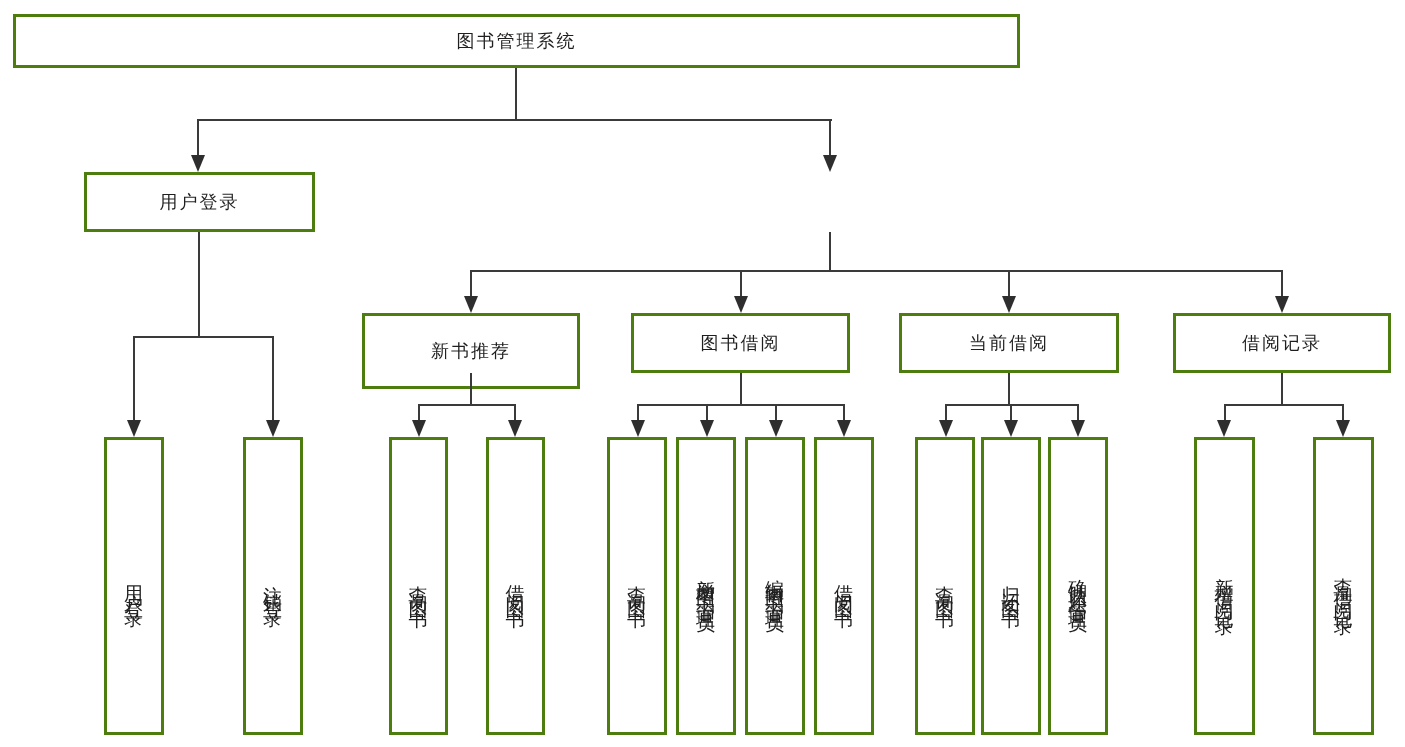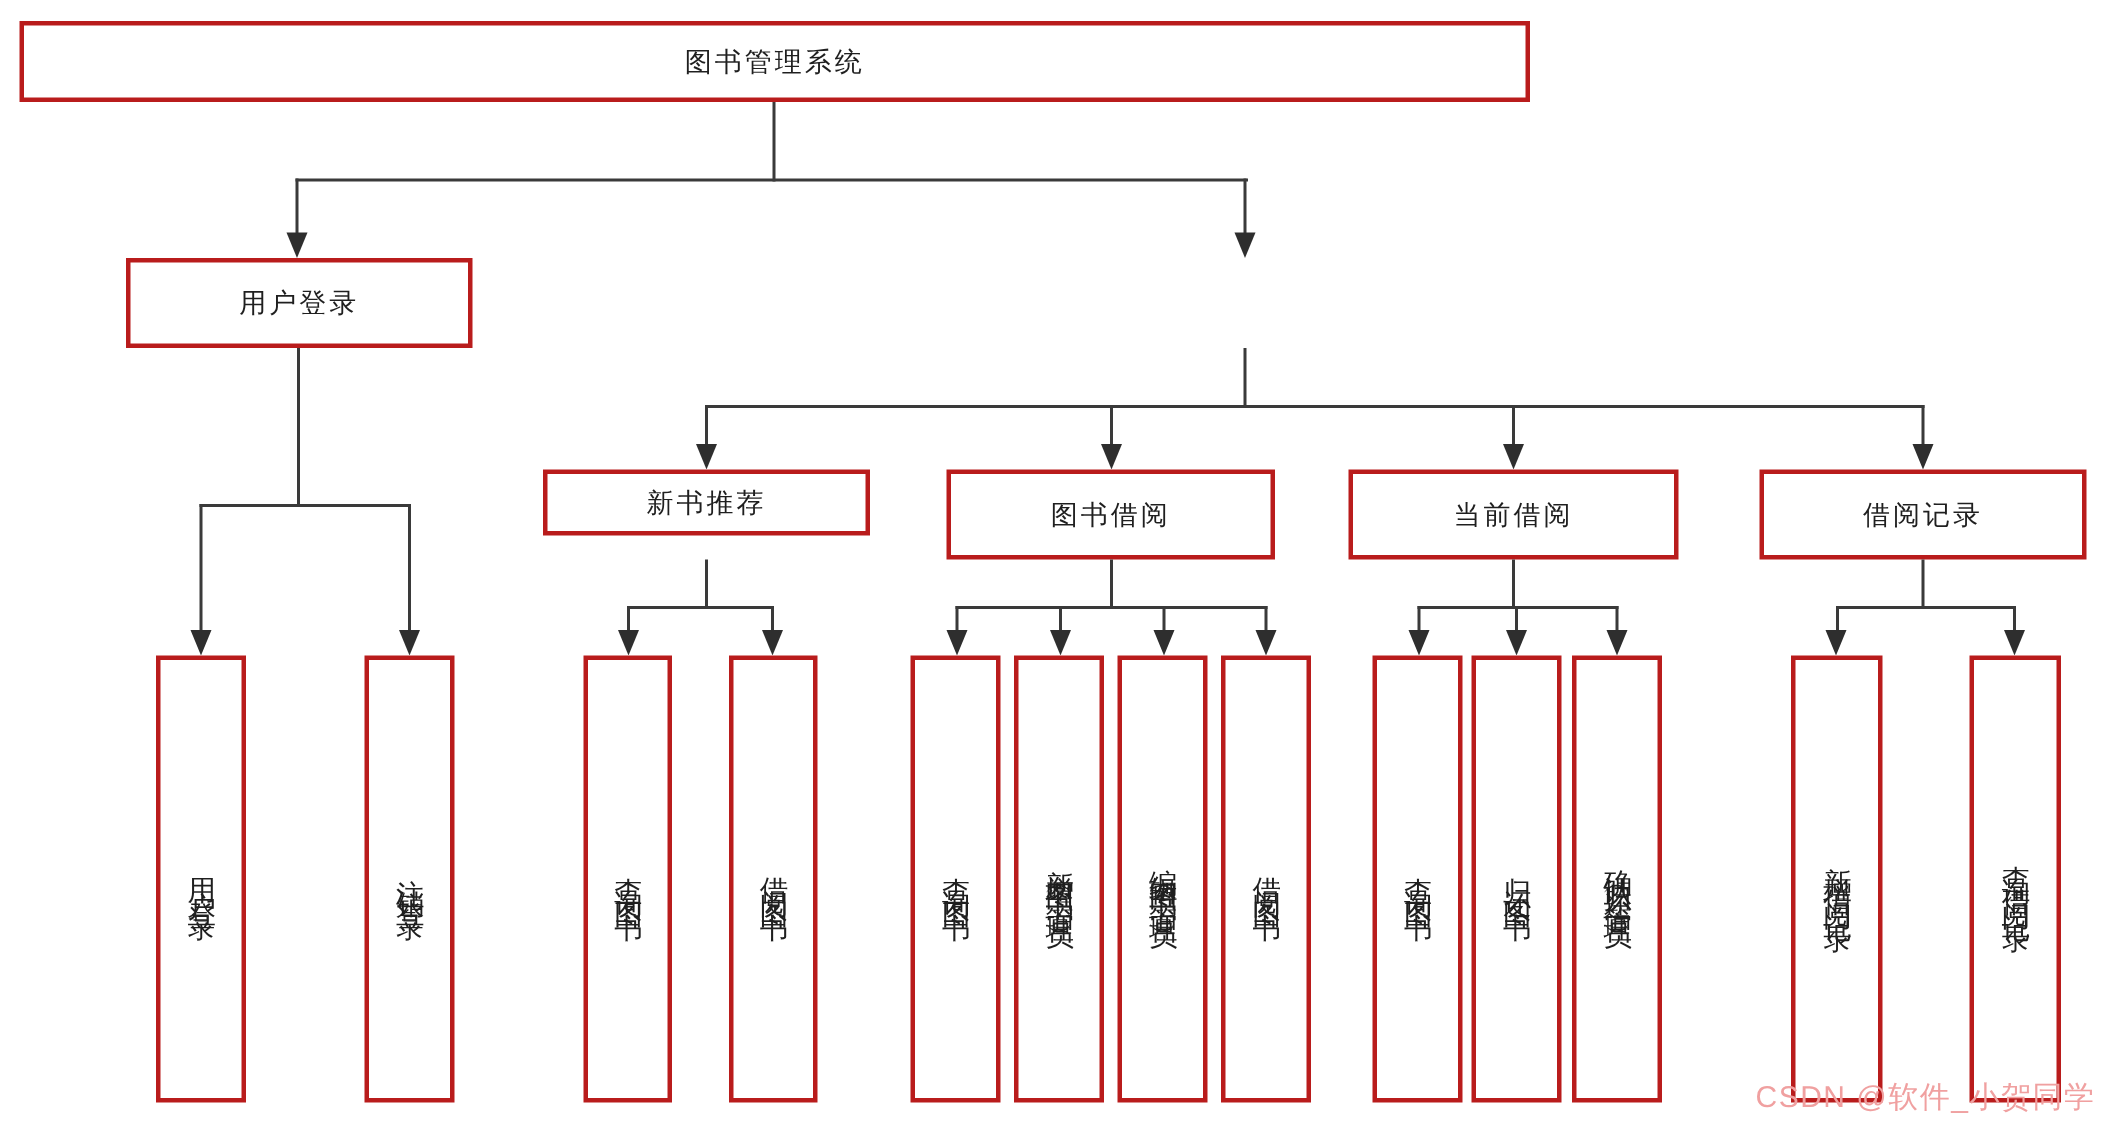--- a/index.html
+++ b/index.html
@@ -1,21 +1,21 @@
 <!DOCTYPE html>
 <html><head>
 <meta charset="utf-8">
 <style>
   html,body{margin:0;padding:0;background:#ffffff;}
   .stage{
     position:relative;width:1405px;height:747px;background:#ffffff;overflow:hidden;
     font-family:"Liberation Sans","DejaVu Sans",sans-serif;color:#1f1f1f;
   }
   .box{
-    position:absolute;box-sizing:border-box;border:3px solid #b91c1c;background:#ffffff;
+    position:absolute;box-sizing:border-box;border:3px solid #4d7c0f;background:#ffffff;
     display:flex;align-items:center;justify-content:center;
   }
   .hlabel{font-size:18px;letter-spacing:2px;white-space:nowrap;}
   .vtext{
     writing-mode:vertical-rl;text-orientation:mixed;
     font-size:19px;letter-spacing:8px;line-height:1;
   }
   .line{position:absolute;background:#3a3a3a;}
   .v{width:2px;}
   .h{height:2px;}
@@ -60,21 +60,21 @@
   <div class="line h" style="left:470px;top:270px;width:813px"></div>
   <div class="line v" style="left:470px;top:270px;height:29px"></div>
   <div class="line v" style="left:740px;top:270px;height:29px"></div>
   <div class="line v" style="left:1008px;top:270px;height:29px"></div>
   <div class="line v" style="left:1281px;top:270px;height:29px"></div>
   <div class="arrow" style="left:464px;top:296px"></div>
   <div class="arrow" style="left:734px;top:296px"></div>
   <div class="arrow" style="left:1002px;top:296px"></div>
   <div class="arrow" style="left:1275px;top:296px"></div>
 
-  <div class="box" style="left:362px;top:313px;width:218px;height:44px">
+  <div class="box" style="left:362px;top:313px;width:218px;height:76px">
     <span class="hlabel">新书推荐</span>
   </div>
   <div class="box" style="left:631px;top:313px;width:219px;height:60px">
     <span class="hlabel">图书借阅</span>
   </div>
   <div class="box" style="left:899px;top:313px;width:220px;height:60px">
     <span class="hlabel">当前借阅</span>
   </div>
   <div class="box" style="left:1173px;top:313px;width:218px;height:60px">
     <span class="hlabel">借阅记录</span>
@@ -151,15 +151,14 @@
     <span class="vtext" style="letter-spacing:5px">确认归还（管理员）</span>
   </div>
 
   <div class="box" style="left:1194px;top:437px;width:61px;height:298px">
     <span class="vtext">新增借阅记录</span>
   </div>
   <div class="box" style="left:1313px;top:437px;width:61px;height:298px">
     <span class="vtext">查询借阅记录</span>
   </div>
 
-  <div class="watermark" style="color: rgb(240, 160, 160);">CSDN @软件_小贺同学</div>
 
 </div>
 
 </body></html>

